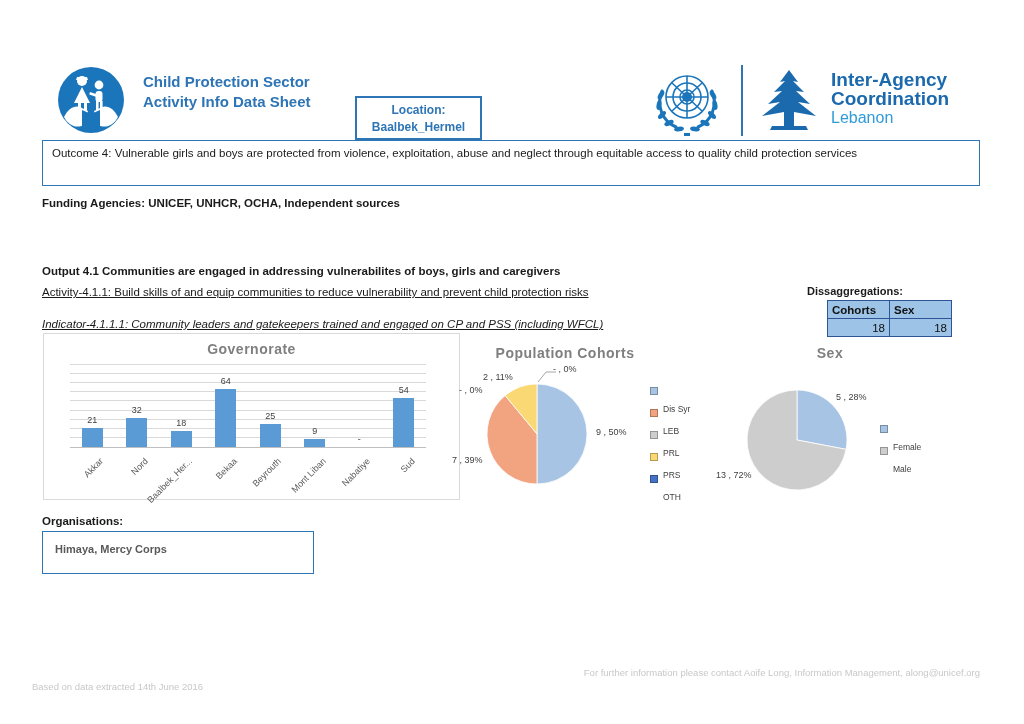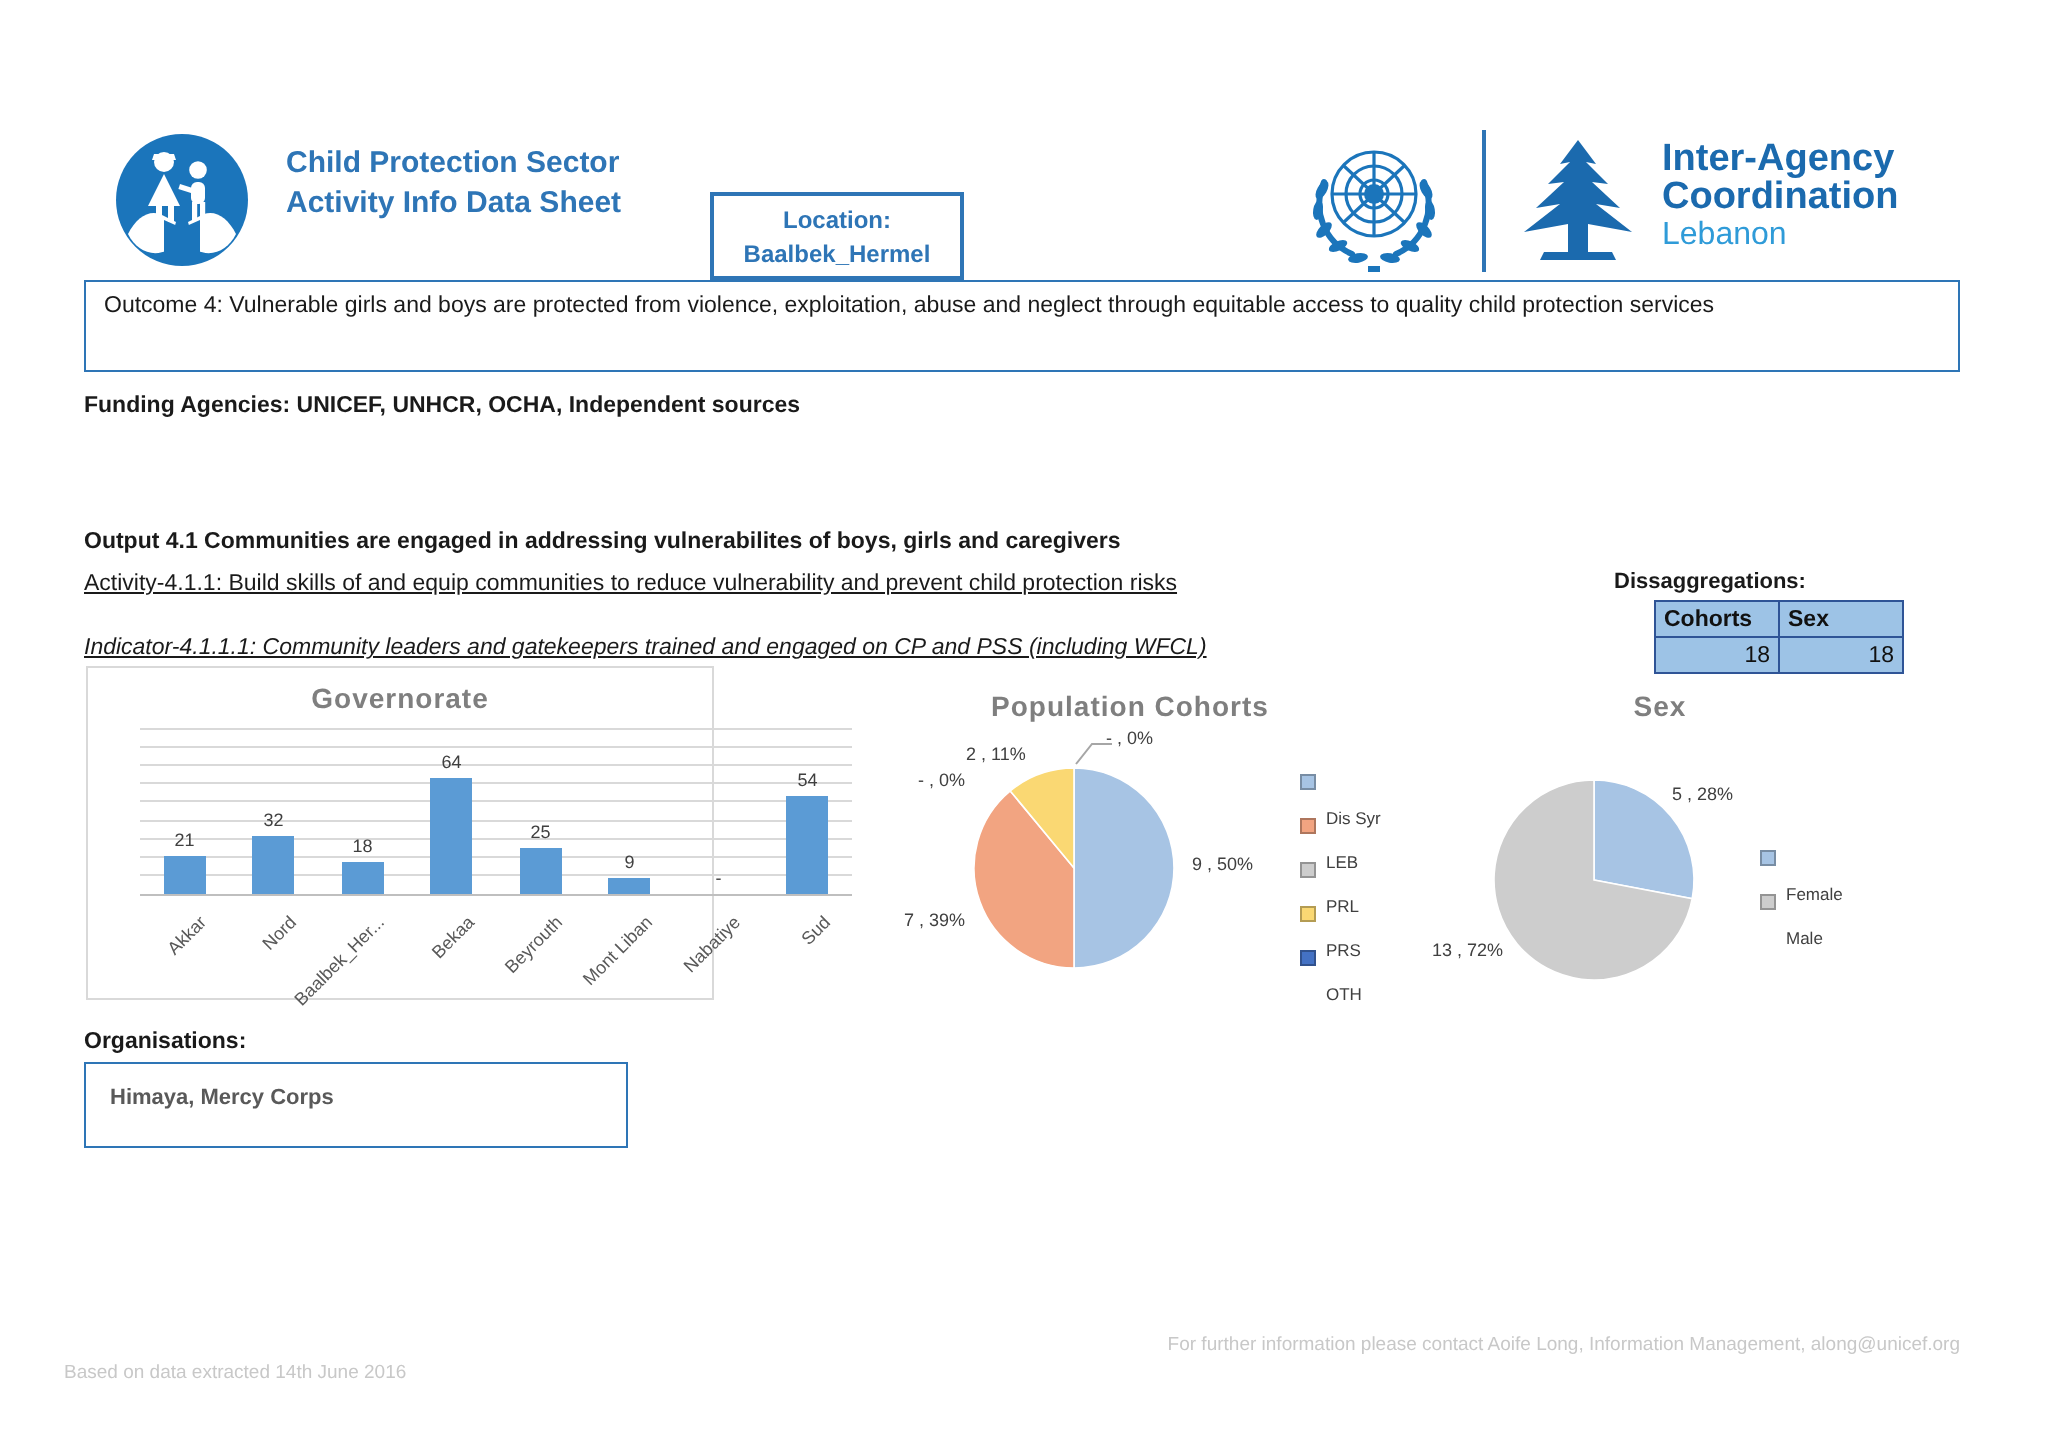--- a/index.html
+++ b/index.html
@@ -32,21 +32,21 @@
 
   
   .disagg-label { position:absolute; left:796px; top:285px; font-size:11px; font-weight:bold; color:#1a1a1a;margin-left:11px; }
   .disagg-table { position:absolute; left:795px; top:300px; border-collapse:collapse;margin-left:32px; }
   .disagg-table td { width:62px; height:18px; background:#9DC3E6; border:1.5px solid #2F5496;
     font-size:11.5px; color:#111; padding:0 4px; }
   .disagg-table .hdr { font-weight:bold; text-align:left; }
   .disagg-table .val { text-align:right; }
 
   
-  .bar-panel { position:absolute; left:43px; top:333px; width:314px; height:167px;
+  .bar-panel { position:absolute; left:43px; top:333px; width:417px; height:167px;
     border:1px solid #D9D9D9; background:#fff; }
   .chart-title { color:#7F7F7F; font-weight:bold; font-size:14px; letter-spacing:.5px; }
   .bar-title { position:absolute; left:0; top:7px; width:100%; text-align:center; }
   .bar-plot { position:absolute; left:26px; top:32px; width:356px; height:82px;
     border-bottom:1px solid #BFBFBF; }
   .gridline { position:absolute; left:0; width:100%; height:1px; background:#D9D9D9; }
   .bar { position:absolute; bottom:0; background:#5B9BD5; }
   .bar-val { position:absolute; white-space:nowrap; font-size:9px; color:#404040; transform:translateX(-50%); }
   .cat-label { position:absolute; white-space:nowrap; font-size:9px; color:#595959;
     transform:translateX(-100%) rotate(-45deg); transform-origin:100% 0; }

